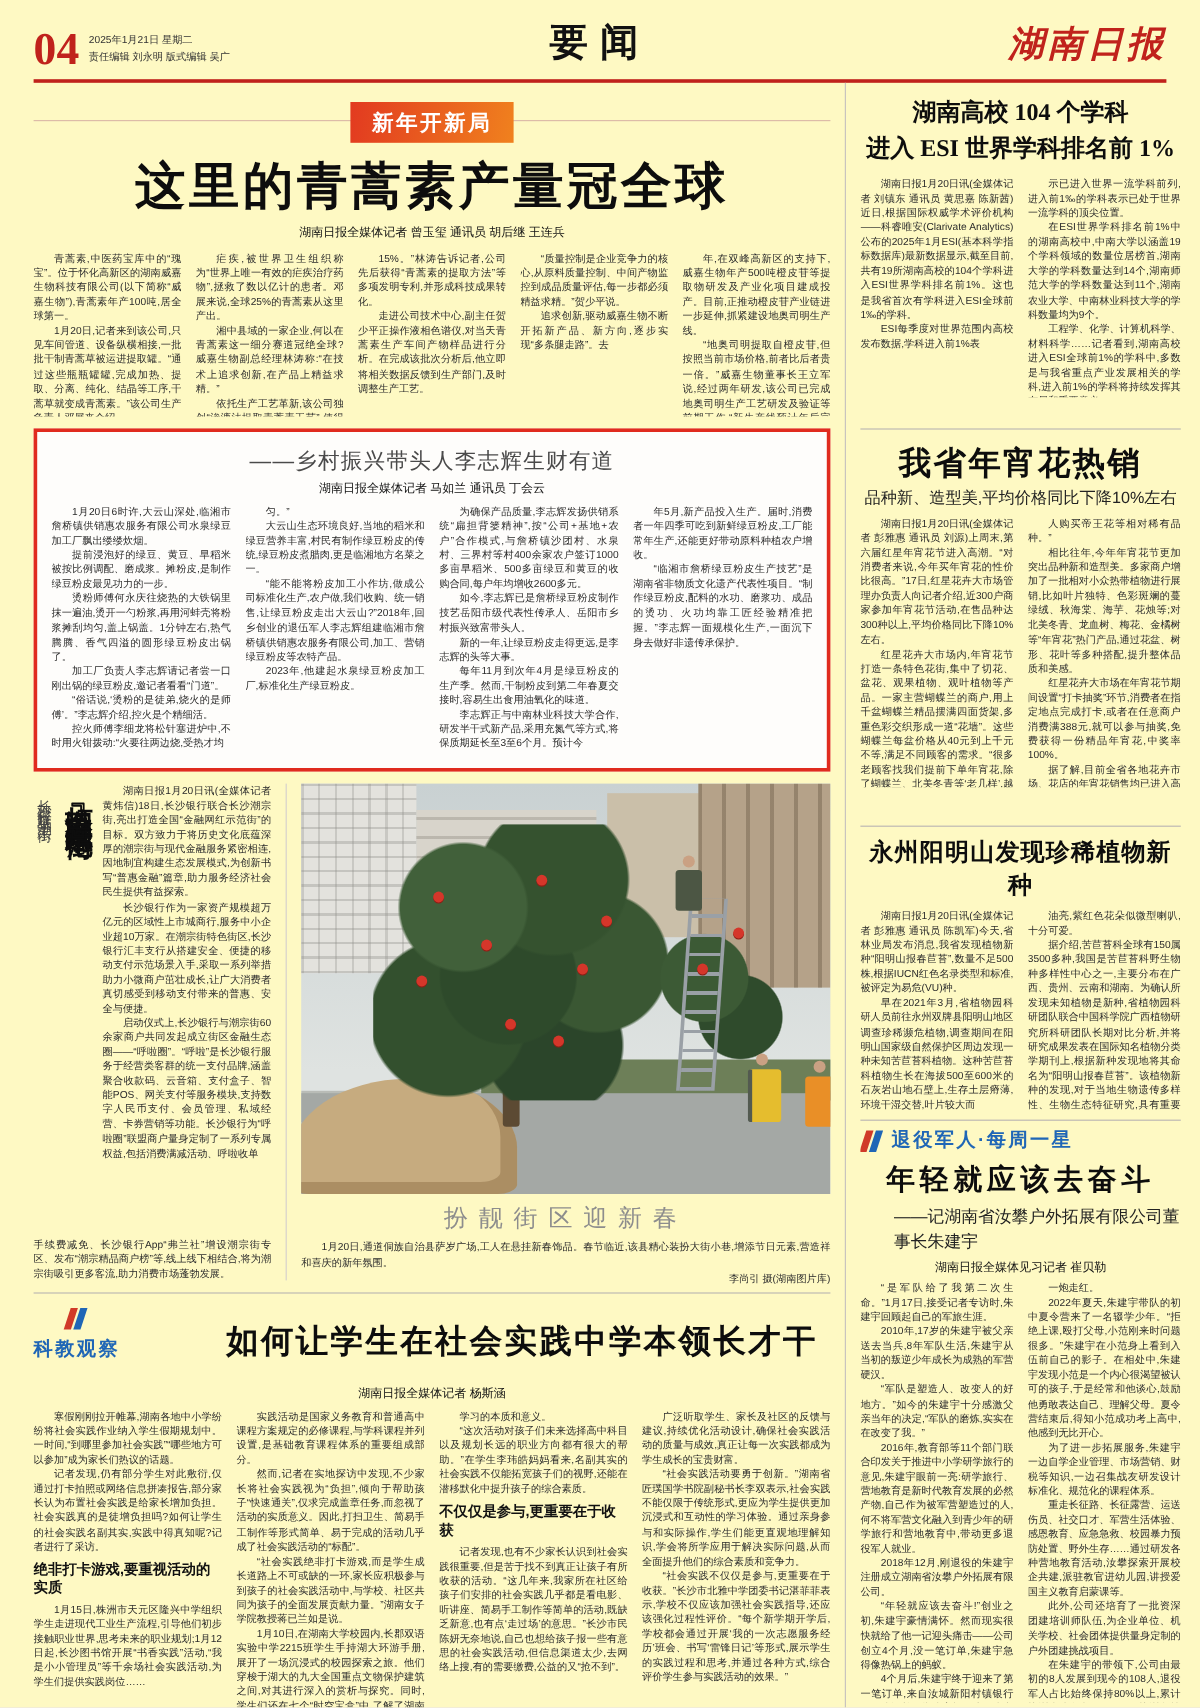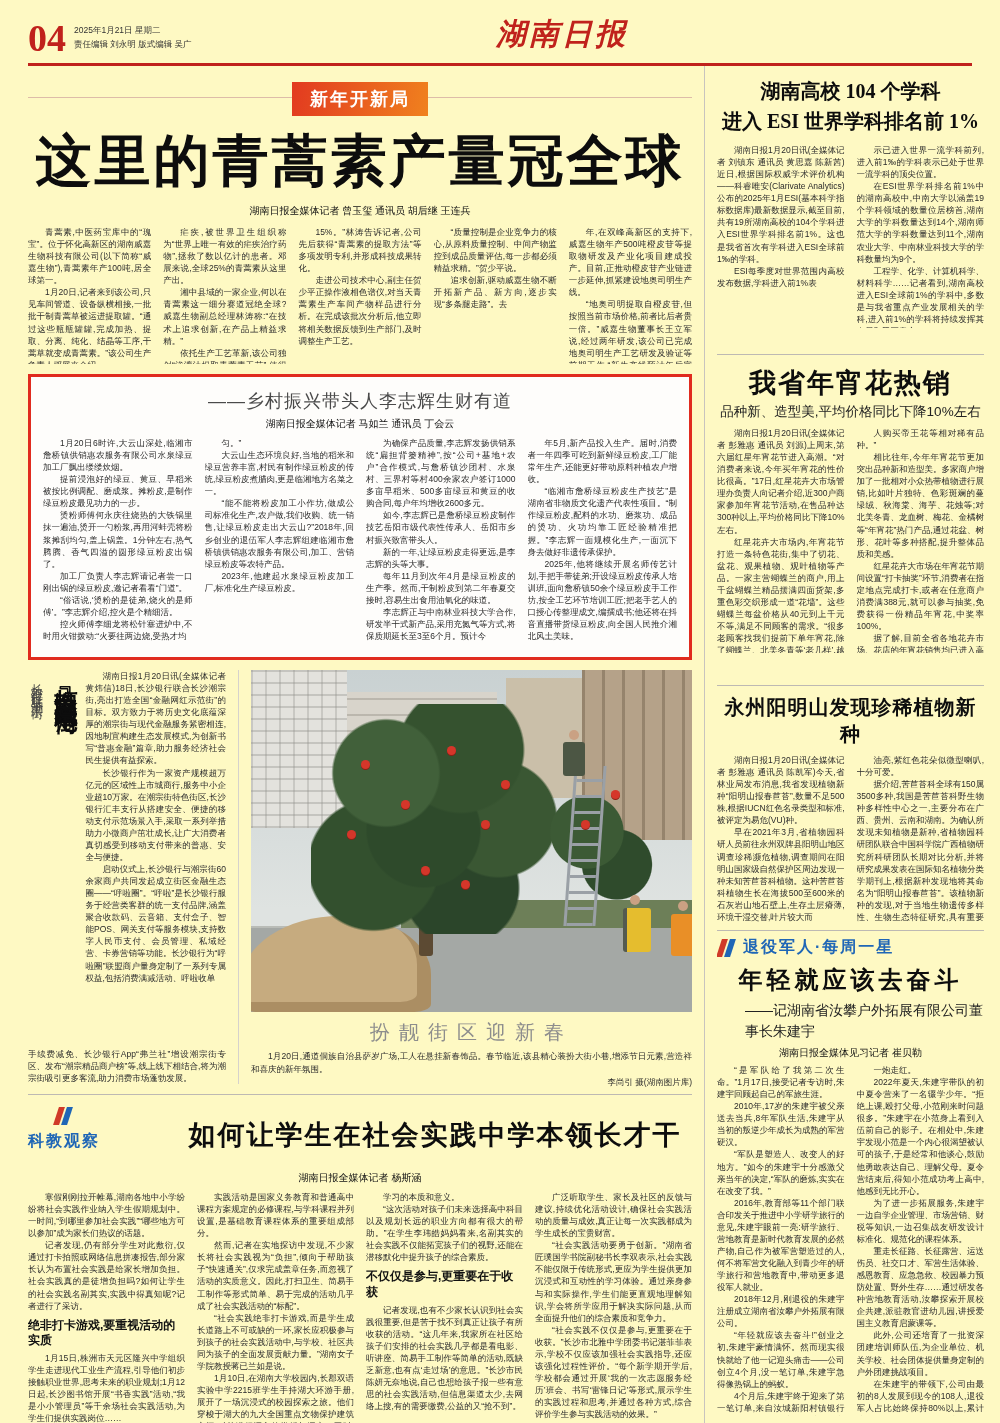--- a/index.html
+++ b/index.html
@@ -25,21 +25,21 @@
   .col{flex:1 1 0;overflow:hidden;}
   .para{margin:0;font-size:8.5px;line-height:1.42;text-align:justify;text-indent:2em;color:#2b2b2b;}
   .subhead{margin:6px 0 3px 0;font-size:12px;font-weight:700;color:#111;line-height:1.3;text-align:left;}
   hr.div{border:none;border-top:1px solid #bdb9b3;margin:6px 0;}
   
   .art1{padding-top:16px;}
   .badge-wrap{position:relative;text-align:center;height:32px;}
   .badge-wrap::before{content:"";position:absolute;left:0;right:0;top:15px;border-top:1px solid #ddbca8;}
   .badge{position:relative;display:inline-block;background:linear-gradient(100deg,#e23a20,#f0811e);
          color:#fff;font-size:18px;font-weight:700;padding:5px 18px;letter-spacing:2px;}
-  .art1 h1{margin:10px 0 2px 0;text-align:center;font-size:56px;font-weight:900;letter-spacing:3px;color:#0d0d0d;}
+  .art1 h1{margin:10px 0 2px 0;text-align:center;font-size:42px;font-weight:900;letter-spacing:3px;color:#0d0d0d;}
   .art1 .cols{height:138px;margin-top:8px;}
   
   .redbox{border:3px solid #e02b1e;margin-top:10px;padding:10px 12px 12px 12px;background:#fefdfb;}
   .redbox h2{margin:4px 0 2px 0;text-align:center;font-size:37px;font-weight:900;letter-spacing:4px;color:#0d0d0d;}
   .redbox .sub{text-align:center;font-size:18px;color:#4a4a4a;letter-spacing:1px;margin:2px 0 4px 0;}
   .redbox .cols{height:208px;margin-top:6px;}
   
   .bottomrow{display:flex;margin-top:10px;height:414px;}
   .bank{width:198px;flex:none;}
   .bank-top{display:flex;gap:7px;height:372px;overflow:hidden;}
@@ -128,20 +128,21 @@
 <div class="page">
 
   <header class="hdr">
     <div class="hdr-left">
       <div class="pagenum">04</div>
       <div class="hdr-meta">
         <div>2025年1月21日 星期二</div>
         <div>责任编辑 刘永明 版式编辑 吴广</div>
       </div>
     </div>
+    <div class="hdr-sec">要闻</div>
     <div class="masthead">湖南日报</div>
   </header>
   <div class="hdr-rule"></div>
 
   <div class="content">
 
     <div class="main">
 
       <section class="art1">
         <div class="badge-wrap">
@@ -195,21 +196,20 @@
           <div class="col">
               <p class="para">为确保产品质量,李志辉发扬供销系统“扁担背篓精神”,按“公司+基地+农户”合作模式,与詹桥镇沙团村、水泉村、三界村等村400余家农户签订1000多亩早稻米、500多亩绿豆和黄豆的收购合同,每户年均增收2600多元。</p>
               <p class="para">如今,李志辉已是詹桥绿豆粉皮制作技艺岳阳市级代表性传承人、岳阳市乡村振兴致富带头人。</p>
               <p class="para">新的一年,让绿豆粉皮走得更远,是李志辉的头等大事。</p>
               <p class="para">每年11月到次年4月是绿豆粉皮的生产季。然而,干制粉皮到第二年春夏交接时,容易生出食用油氧化的味道。</p>
               <p class="para">李志辉正与中南林业科技大学合作,研发半干式新产品,采用充氮气等方式,将保质期延长至3至6个月。预计今</p>
             </div>
           <div class="col">
               <p class="para">年5月,新产品投入生产。届时,消费者一年四季可吃到新鲜绿豆粉皮,工厂能常年生产,还能更好带动原料种植农户增收。</p>
               <p class="para">“临湘市詹桥绿豆粉皮生产技艺”是湖南省非物质文化遗产代表性项目。“制作绿豆粉皮,配料的水功、磨浆功、成品的烫功、火功均靠工匠经验精准把握。”李志辉一面规模化生产,一面沉下身去做好非遗传承保护。</p>
-              <p class="para">2025年,他将继续开展名师传艺计划,手把手带徒弟;开设绿豆粉皮传承人培训班,面向詹桥镇50余个绿豆粉皮手工作坊,按全工艺环节培训工匠;把老手艺人的口授心传整理成文,编撰成书;他还将在抖音直播带货绿豆粉皮,向全国人民推介湘北风土美味。</p>
             </div>
         </div>
       </section>
 
       <div class="bottomrow">
         <section class="bank">
           <div class="bank-top">
             <div class="v-kicker">长沙银行联手潮宗街</div>
             <div class="v-title">打造全国『金融网红示范街』</div>
             <div class="bank-col">

